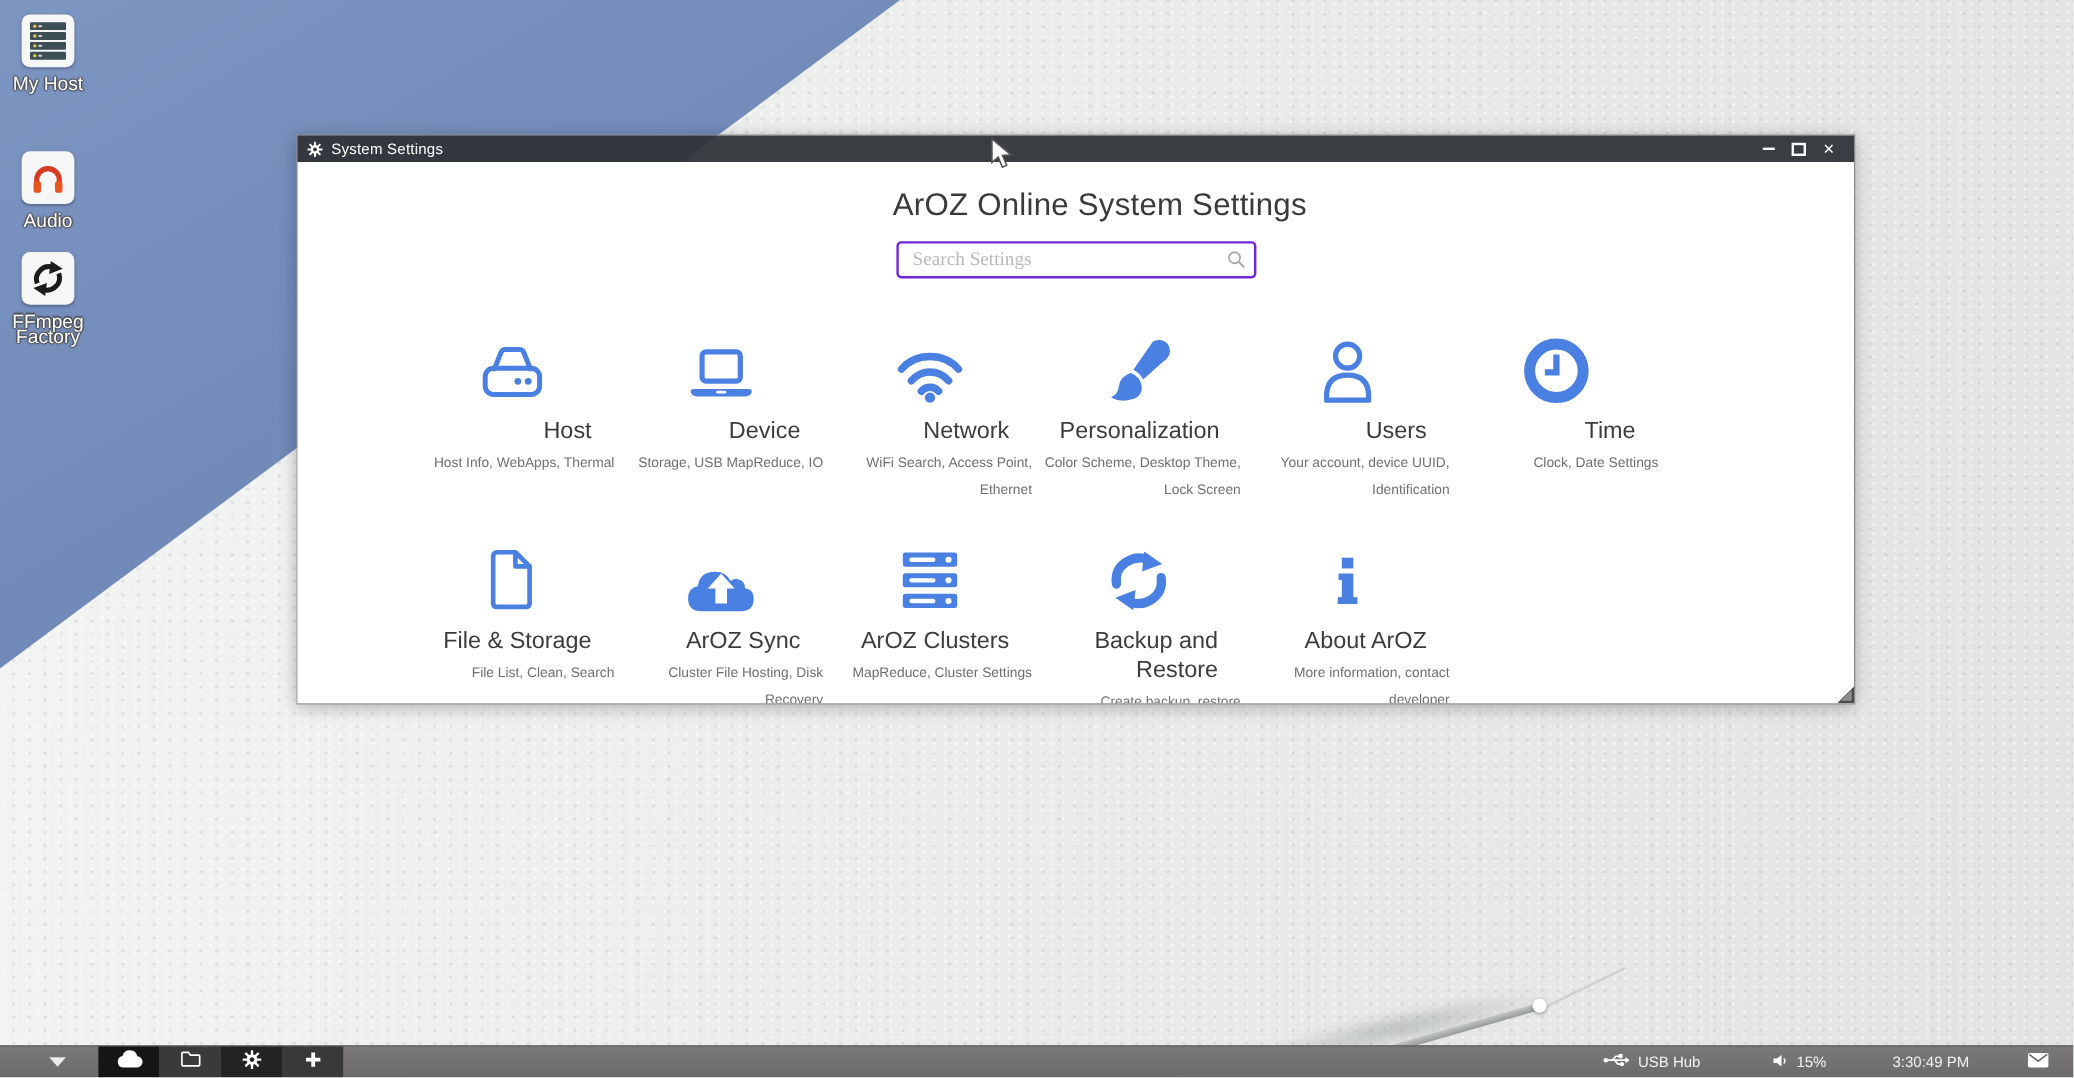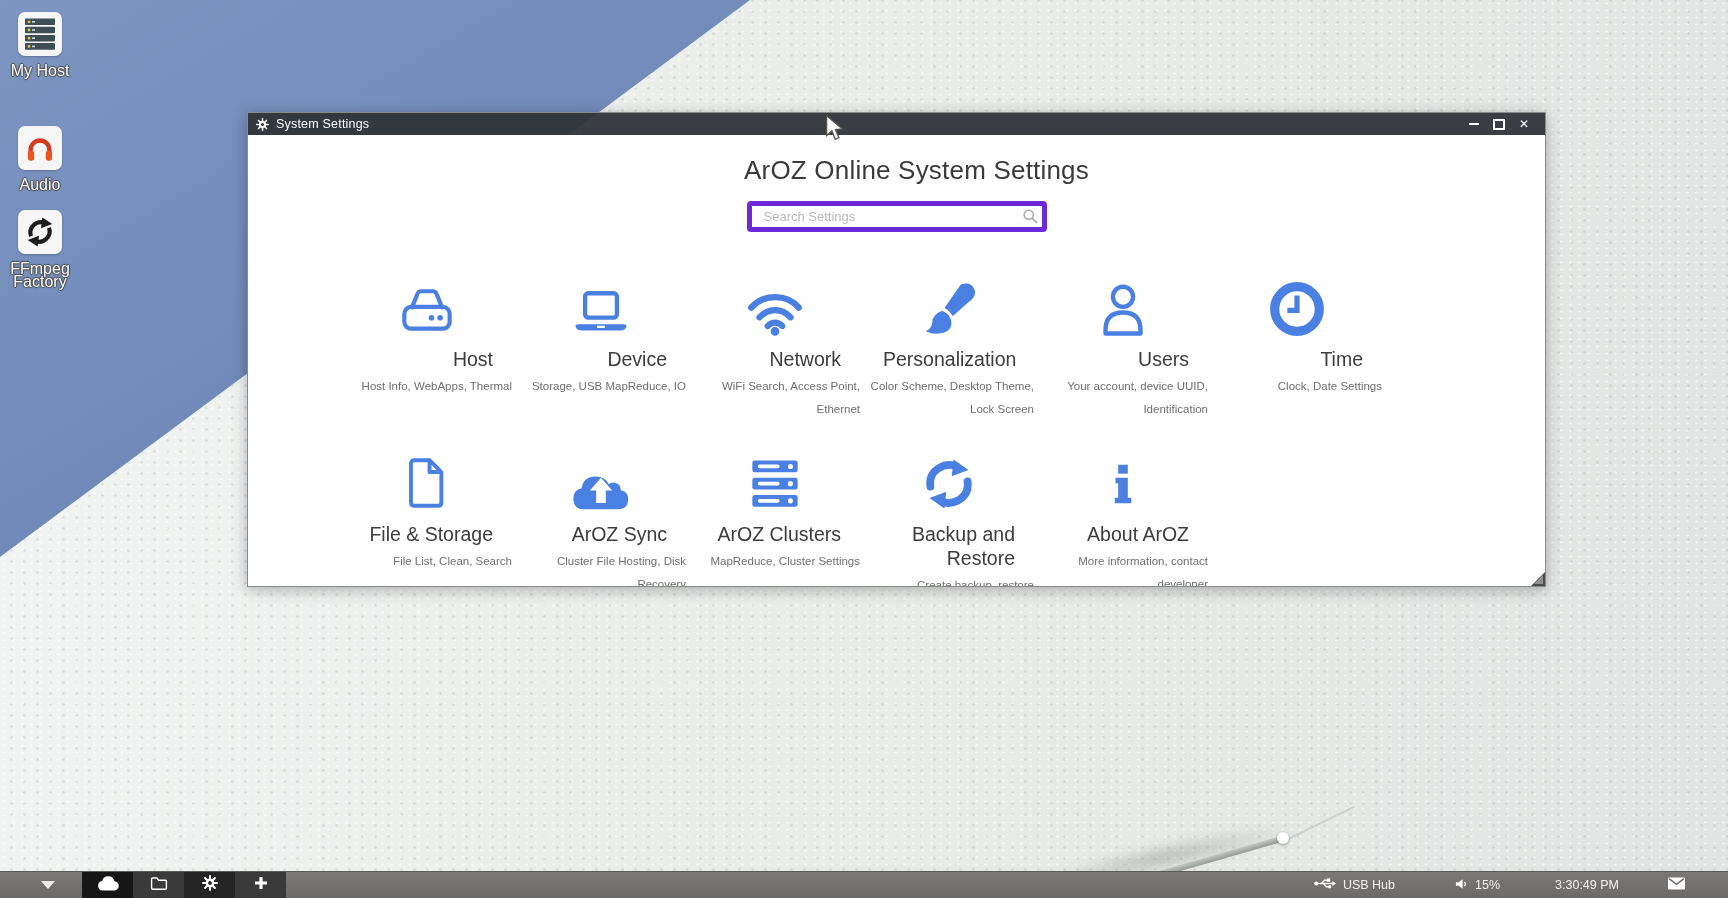--- a/index.html
+++ b/index.html
@@ -47,22 +47,22 @@
   .wc .sq{width:8px;height:7px;border:2px solid #fff;display:block;}
   .wc-close{color:#fff;font-size:12px;font-weight:bold;line-height:14px;}
   .wincontent{flex:1;background:#fff;position:relative;overflow:hidden;}
   .resize-grip{position:absolute;right:0;bottom:0;width:0;height:0;z-index:3;
     border-left:14px solid transparent;border-bottom:14px solid #4c4c4c;}
   .resize-grip::after{content:"";position:absolute;left:-11px;top:3px;width:0;height:0;
     border-left:9px solid transparent;border-bottom:9px solid #8f8f8f;}
 
   .heading{margin-top:20px;text-align:center;font-size:26px;color:#3a3a3a;font-weight:400;letter-spacing:.2px;padding-left:40px;}
   .searchwrap{position:relative;width:300px;height:31px;margin:15px auto 0;}
-  .search{width:100%;height:100%;box-sizing:border-box;border:5px solid #6d28d9;border-radius:4px;
-    padding:0 30px 0 12px;font-size:13px;color:#444;outline:none;font-family:Liberation Sans, sans-serif;}
+  .search{width:100%;height:100%;box-sizing:border-box;border:2px solid #6d28d9;border-radius:4px;
+    padding:0 30px 0 12px;font-size:16px;color:#444;outline:none;font-family:Liberation Serif, serif;}
   .search::placeholder{color:#b9b9b9;}
   .mag{position:absolute;right:9px;top:7px;}
 
   .grid{position:absolute;left:92px;top:138px;width:1060px;}
   .grid-row{display:flex;}
   .grid-row.second{margin-top:27px;}
   .tile{width:174px;text-align:right;cursor:pointer;}
   .tile-icon{height:64px;display:flex;align-items:flex-end;justify-content:center;color:#4a80e2;}
   .tile-title{margin:10px auto 0;font-size:19.5px;color:#3c3c3c;line-height:24px;max-width:132px;}
   .tile-sub{margin-top:4px;font-size:11.5px;color:#6f6f6f;line-height:23px;padding:0 2px;}
@@ -72,21 +72,21 @@
     background:linear-gradient(#7b7977,#6c6a68);display:flex;align-items:stretch;
     border-top:1px solid rgba(0,0,0,.15);box-sizing:border-box;}
   .tb-caret{align-self:center;margin-left:41px;width:0;height:0;cursor:pointer;
     border-left:7px solid transparent;border-right:7px solid transparent;border-top:8px solid #ececec;}
   .tb-tiles{display:flex;margin-left:27px;}
   .tb-tile{width:51px;display:flex;align-items:center;justify-content:center;cursor:pointer;}
   .tb-tile.t-cloud{background:#161616;}
   .tb-tile.t-folder{background:#3a3a3a;}
   .tb-tile.t-gear{background:#242424;}
   .tb-tile.t-plus{background:#393939;}
-  .tb-right{margin-left:auto;display:flex;align-items:center;padding-right:42px;color:#f3f3f3;font-size:12.5px;}
+  .tb-right{margin-left:auto;display:flex;align-items:center;padding-right:20px;color:#f3f3f3;font-size:12.5px;}
   .tb-group{display:flex;align-items:center;gap:7px;}
   .g-vol{margin-left:60px;}
   .g-time{margin-left:55px;}
   .g-mail{margin-left:48px;cursor:pointer;}
 
   .cursor{position:absolute;left:824px;top:115px;z-index:9;pointer-events:none;}
 </style>
 </head>
 <body>
 

